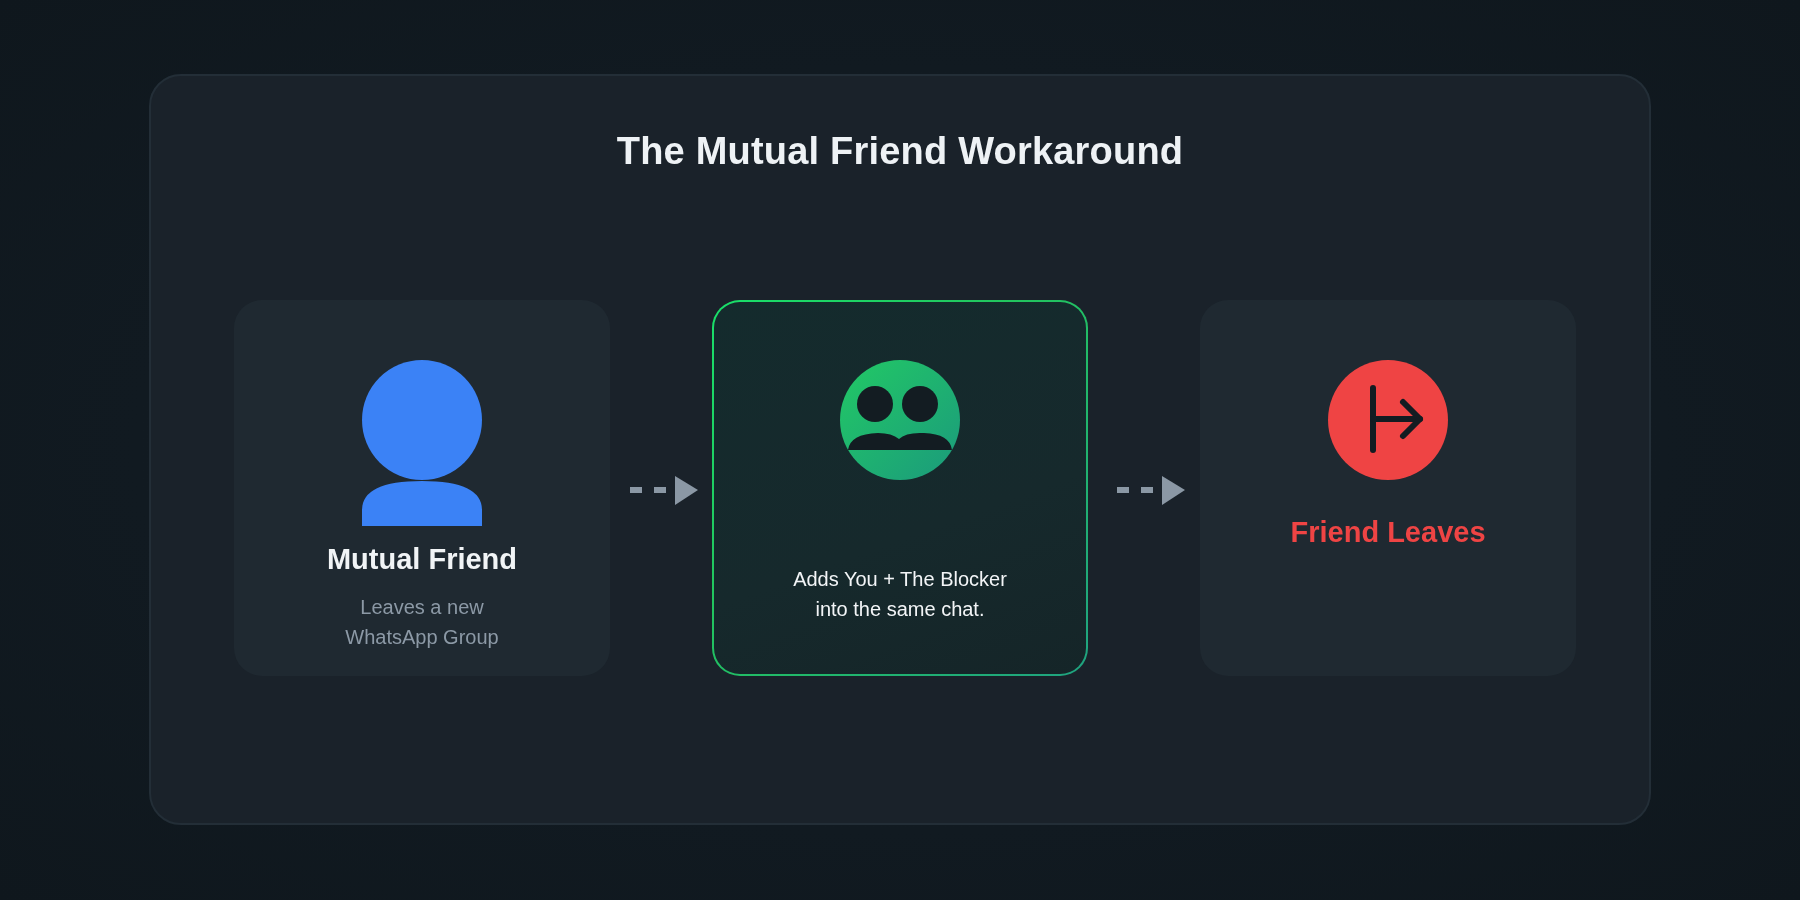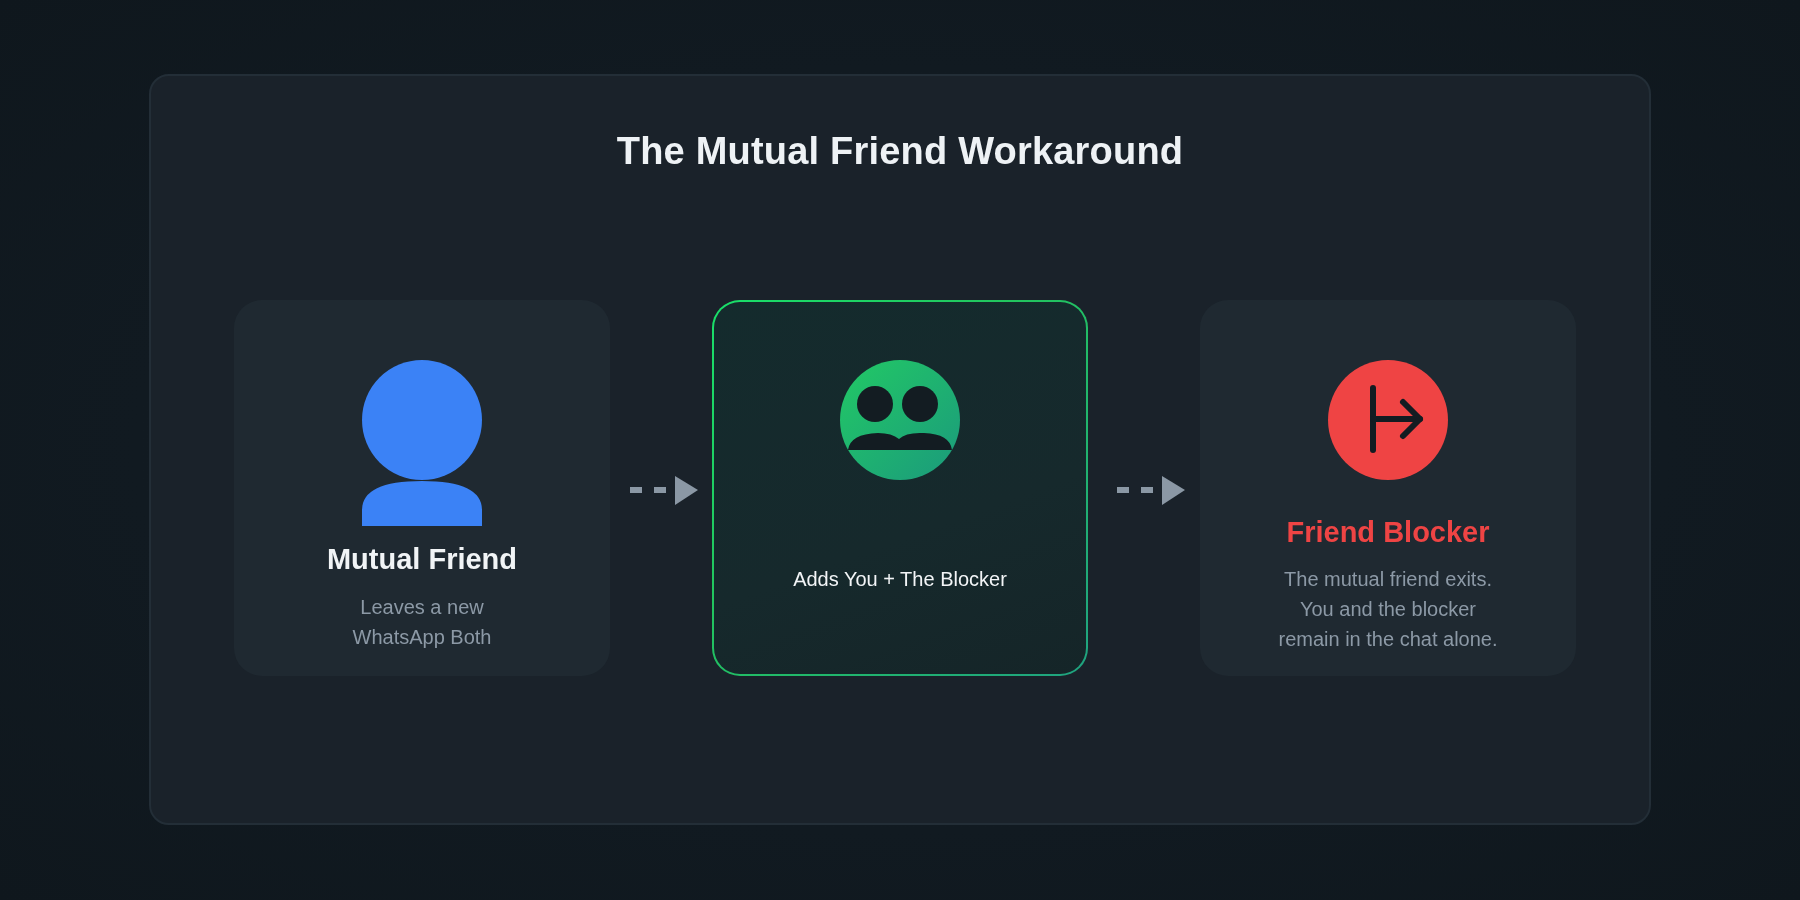--- a/index.html
+++ b/index.html
@@ -7,21 +7,21 @@
       width: 1800px; height: 900px; overflow: hidden;
       background: radial-gradient(ellipse at 50% 50%, #141e26 0%, #111a21 60%, #0f171d 100%);
       font-family: "Liberation Sans", sans-serif;
     }
     .container {
       position: absolute;
       left: 149px; top: 74px;
       width: 1502px; height: 751px;
       background: #1a222a;
       border: 2px solid #232e37;
-      border-radius: 20px;
+      border-radius: 32px;
     }
     .title {
       position: absolute;
       left: 0; right: 0; top: 54px;
       text-align: center;
       color: #eef2f5;
       font-size: 38px;
       font-weight: bold;
       letter-spacing: 0.2px;
     }
@@ -86,21 +86,21 @@
   <div class="title">The Mutual Friend Workaround</div>
 
   <div class="card c1">
     <svg class="icon" viewBox="0 0 120 166">
       <circle cx="60" cy="60" r="60" fill="#3b82f6"></circle>
       <path d="M0 166 L0 150 Q0 121 60 121 Q120 121 120 150 L120 166 Z" fill="#3b82f6"></path>
     </svg>
     <div class="card-title">Mutual Friend</div>
     <div class="card-desc">
       <div>Leaves a new</div>
-      <div>WhatsApp Both</div>
+      <div>WhatsApp Group</div>
     </div>
   </div>
 
   <svg class="arrow a1" viewBox="0 0 70 30">
     <rect x="0" y="11" width="12" height="6" fill="#8b98a5"></rect>
     <rect x="24" y="11" width="12" height="6" fill="#8b98a5"></rect>
     <polygon points="45,0 68,14 45,29" fill="#8b98a5"></polygon>
   </svg>
 
   <div class="card c2">
@@ -115,37 +115,33 @@
               <circle cx="60" cy="60" r="60"></circle>
             </clipPath>
         </defs>
         <circle cx="60" cy="60" r="60" fill="url(#gg)"></circle>
         <circle cx="35" cy="44" r="18" fill="#131c22"></circle>
         <circle cx="80" cy="44" r="18" fill="#131c22"></circle>
         <path clip-path="url(#gc)" d="M8 90 Q10 74 38 73 Q52 73 59 79 Q66 72 84 73 Q110 74 112 90 Z" fill="#131c22"></path>
       </svg>
       <div class="card-desc">
         <div>Adds You + The Blocker</div>
+        <div>into the same chat.</div>
       </div>
     </div>
   </div>
 
   <svg class="arrow a2" viewBox="0 0 70 30">
     <rect x="0" y="11" width="12" height="6" fill="#8b98a5"></rect>
     <rect x="24" y="11" width="12" height="6" fill="#8b98a5"></rect>
     <polygon points="45,0 68,14 45,29" fill="#8b98a5"></polygon>
   </svg>
 
   <div class="card c3">
     <svg class="icon" viewBox="0 0 120 120">
       <circle cx="60" cy="60" r="60" fill="#ef4444"></circle>
       <line x1="45" y1="28" x2="45" y2="90" stroke="#131c22" stroke-width="6" stroke-linecap="round"></line>
       <line x1="45" y1="59" x2="92" y2="59" stroke="#131c22" stroke-width="6" stroke-linecap="round"></line>
       <polyline points="75,42 92,59 75,76" fill="none" stroke="#131c22" stroke-width="6" stroke-linecap="round" stroke-linejoin="round"></polyline>
     </svg>
-    <div class="card-title">Friend Blocker</div>
-    <div class="card-desc">
-      <div>The mutual friend exits.</div>
-      <div>You and the blocker</div>
-      <div>remain in the chat alone.</div>
-    </div>
+    <div class="card-title">Friend Leaves</div>
   </div>
 </div>
 
 </body></html>

